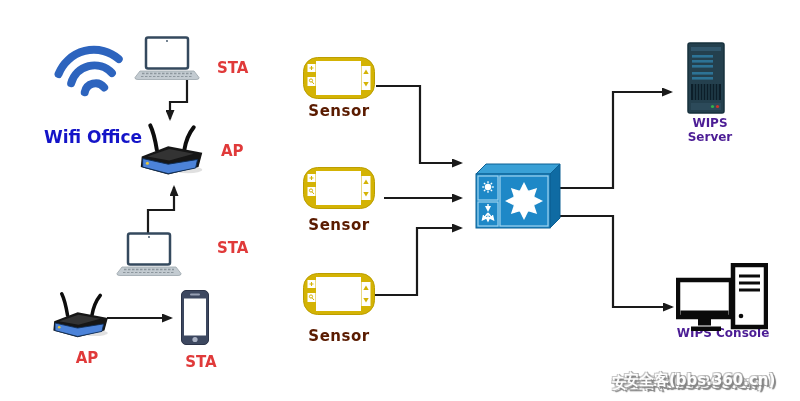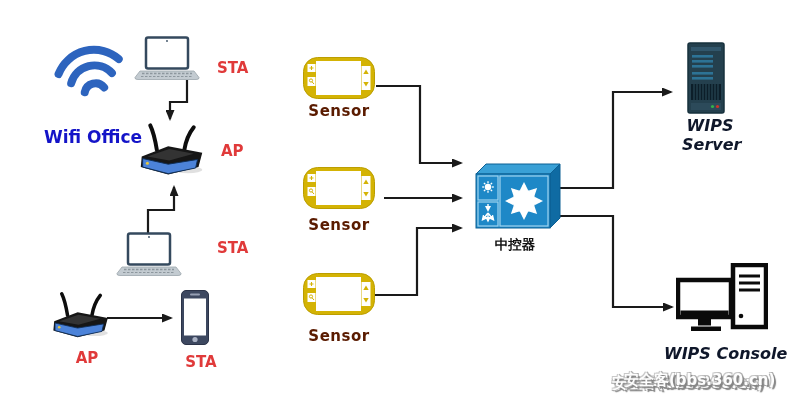--- a/index.html
+++ b/index.html
@@ -5,21 +5,21 @@
   html,body{margin:0;padding:0;background:#fff;}
   #stage{
     position:relative;width:800px;height:401px;background:#ffffff;
     overflow:hidden;font-family:"DejaVu Sans","Liberation Sans",sans-serif;
   }
   .abs{position:absolute;}
   .lbl{position:absolute;font-weight:700;white-space:nowrap;}
   .lbl-red{color:#e03a3a;font-size:15px;}
   .lbl-blue{color:#1414c8;font-size:17px;}
   .lbl-sensor{color:#5a1b00;font-size:15px;letter-spacing:.5px;text-align:center;}
-  .lbl-black{color:#0f172a;font-size:16px;text-align:center;line-height:1.2;white-space:normal;font-style:italic;}
+  .lbl-black{color:#4c1d95;font-size:12px;text-align:center;line-height:1.2;white-space:normal;}
   .lbl-ctrl{color:#111;font-size:13.5px;text-align:center;}
   #arrows{position:absolute;left:0;top:0;z-index:1;pointer-events:none;}
   .node{z-index:2;}
   .watermark{position:absolute;left:612px;top:371px;width:190px;height:28px;z-index:3;}
   .watermark span{
     position:absolute;white-space:nowrap;font-weight:700;font-size:15px;color:#fdfdfd;
     text-shadow:2px 2px 1px #858585,-1px -1px 0 #c9c9c9,1px -1px 0 #b0b0b0,-1px 1px 0 #a5a5a5;
   }
   .wm-back{left:0;top:3px;}
   .wm-front{left:12px;top:0;}
@@ -188,21 +188,20 @@
         <line x1="44" y1="43" x2="40" y2="43" marker-end="url(#aw)"></line>
         <line x1="56" y1="31" x2="56" y2="27" marker-end="url(#aw)"></line>
         <line x1="56" y1="55" x2="56" y2="59" marker-end="url(#aw)"></line>
         <line x1="64.2" y1="34.8" x2="67" y2="32" marker-end="url(#aw)"></line>
         <line x1="47.8" y1="34.8" x2="45" y2="32" marker-end="url(#aw)"></line>
         <line x1="64.2" y1="51.2" x2="67" y2="54" marker-end="url(#aw)"></line>
         <line x1="47.8" y1="51.2" x2="45" y2="54" marker-end="url(#aw)"></line>
       </g>
     </g>
   </svg>
-  <div class="lbl lbl-ctrl" style="left:468px;top:236px;width:94px;">中控器</div>
 
   <svg class="abs node" style="left:687px;top:42px;" width="38" height="74" viewBox="0 0 38 74">
     <rect x="1" y="1" width="36" height="70" rx="2" fill="#24404e" stroke="#16303c" stroke-width="1.5"></rect>
     <rect x="4" y="5" width="30" height="4" fill="#31566b"></rect>
     <g fill="#2d7396">
       <rect x="5" y="13" width="21" height="2.6"></rect>
         <rect x="5" y="18" width="21" height="2.6"></rect>
       <rect x="5" y="23" width="21" height="2.6"></rect>
         <rect x="5" y="30" width="21" height="2.6"></rect>
       <rect x="5" y="35" width="21" height="2.6"></rect>
@@ -231,20 +230,20 @@
       <line x1="63" y1="13" x2="84" y2="13"></line>
         <line x1="63" y1="20" x2="84" y2="20"></line>
       <line x1="63" y1="27" x2="84" y2="27"></line>
     </g>
     <circle cx="65" cy="53" r="2.3" fill="#0a0a0a"></circle>
     <rect x="2" y="17" width="53" height="37" fill="#ffffff" stroke="#0a0a0a" stroke-width="4.5"></rect>
     <rect x="4.5" y="47.5" width="48" height="4.5" fill="#0a0a0a"></rect>
     <rect x="22" y="56" width="13" height="6.5" fill="#0a0a0a"></rect>
     <rect x="15" y="63.5" width="30" height="4.5" fill="#0a0a0a"></rect>
   </svg>
-  <div class="lbl lbl-black" style="left:664px;top:344px;width:118px;white-space:nowrap;">WIPS Console</div>
+  <div class="lbl lbl-black" style="left:664px;top:326px;width:118px;white-space:nowrap;">WIPS Console</div>
 
   <div class="watermark">
     <span class="wm-back">安全客(bbs.360.cn)</span>
     <span class="wm-front">安全客(bbs.360.cn)</span>
   </div>
 
 </div>
 
 </body></html>

